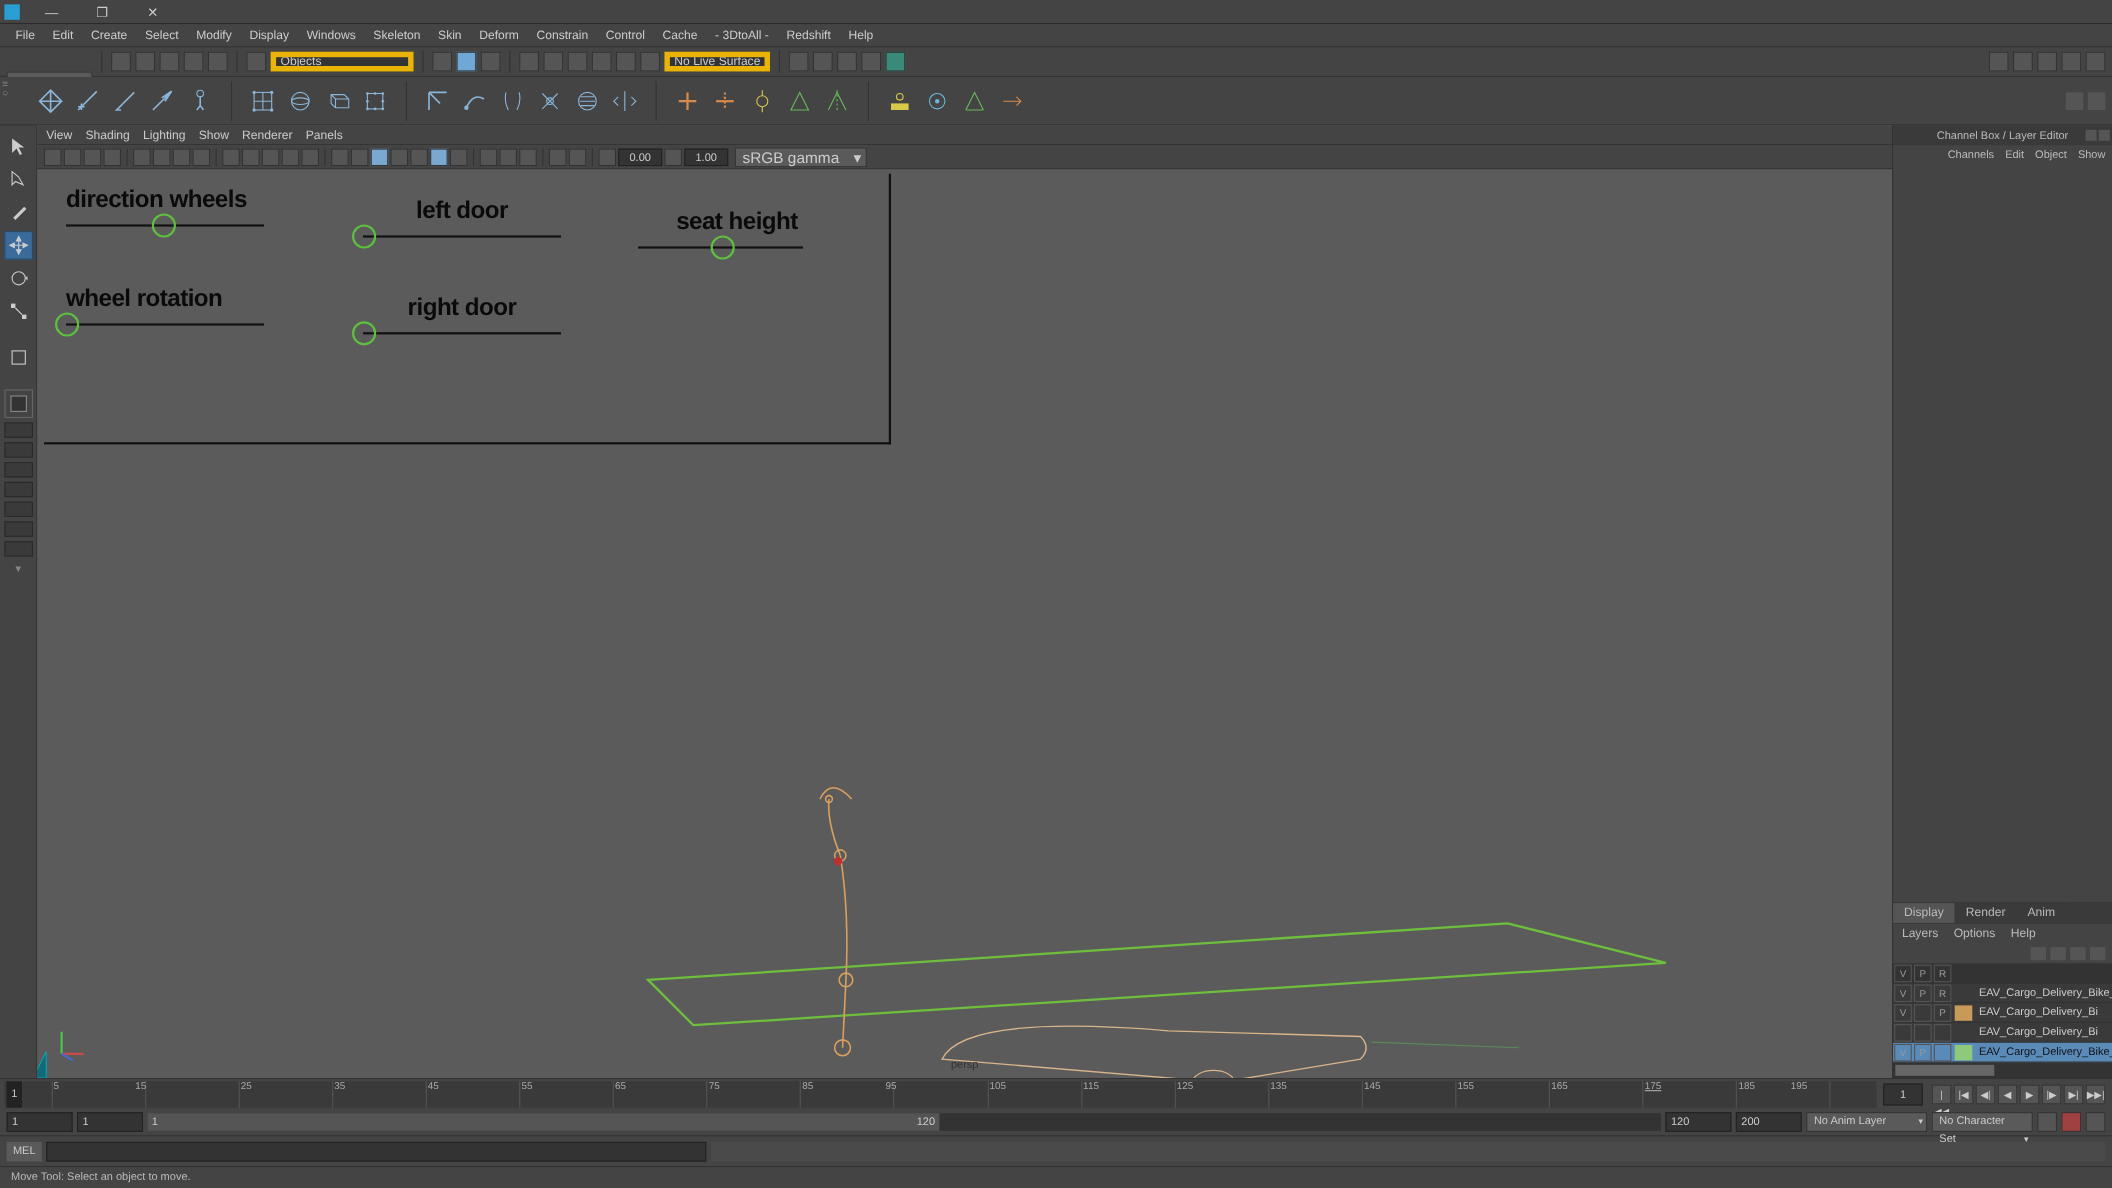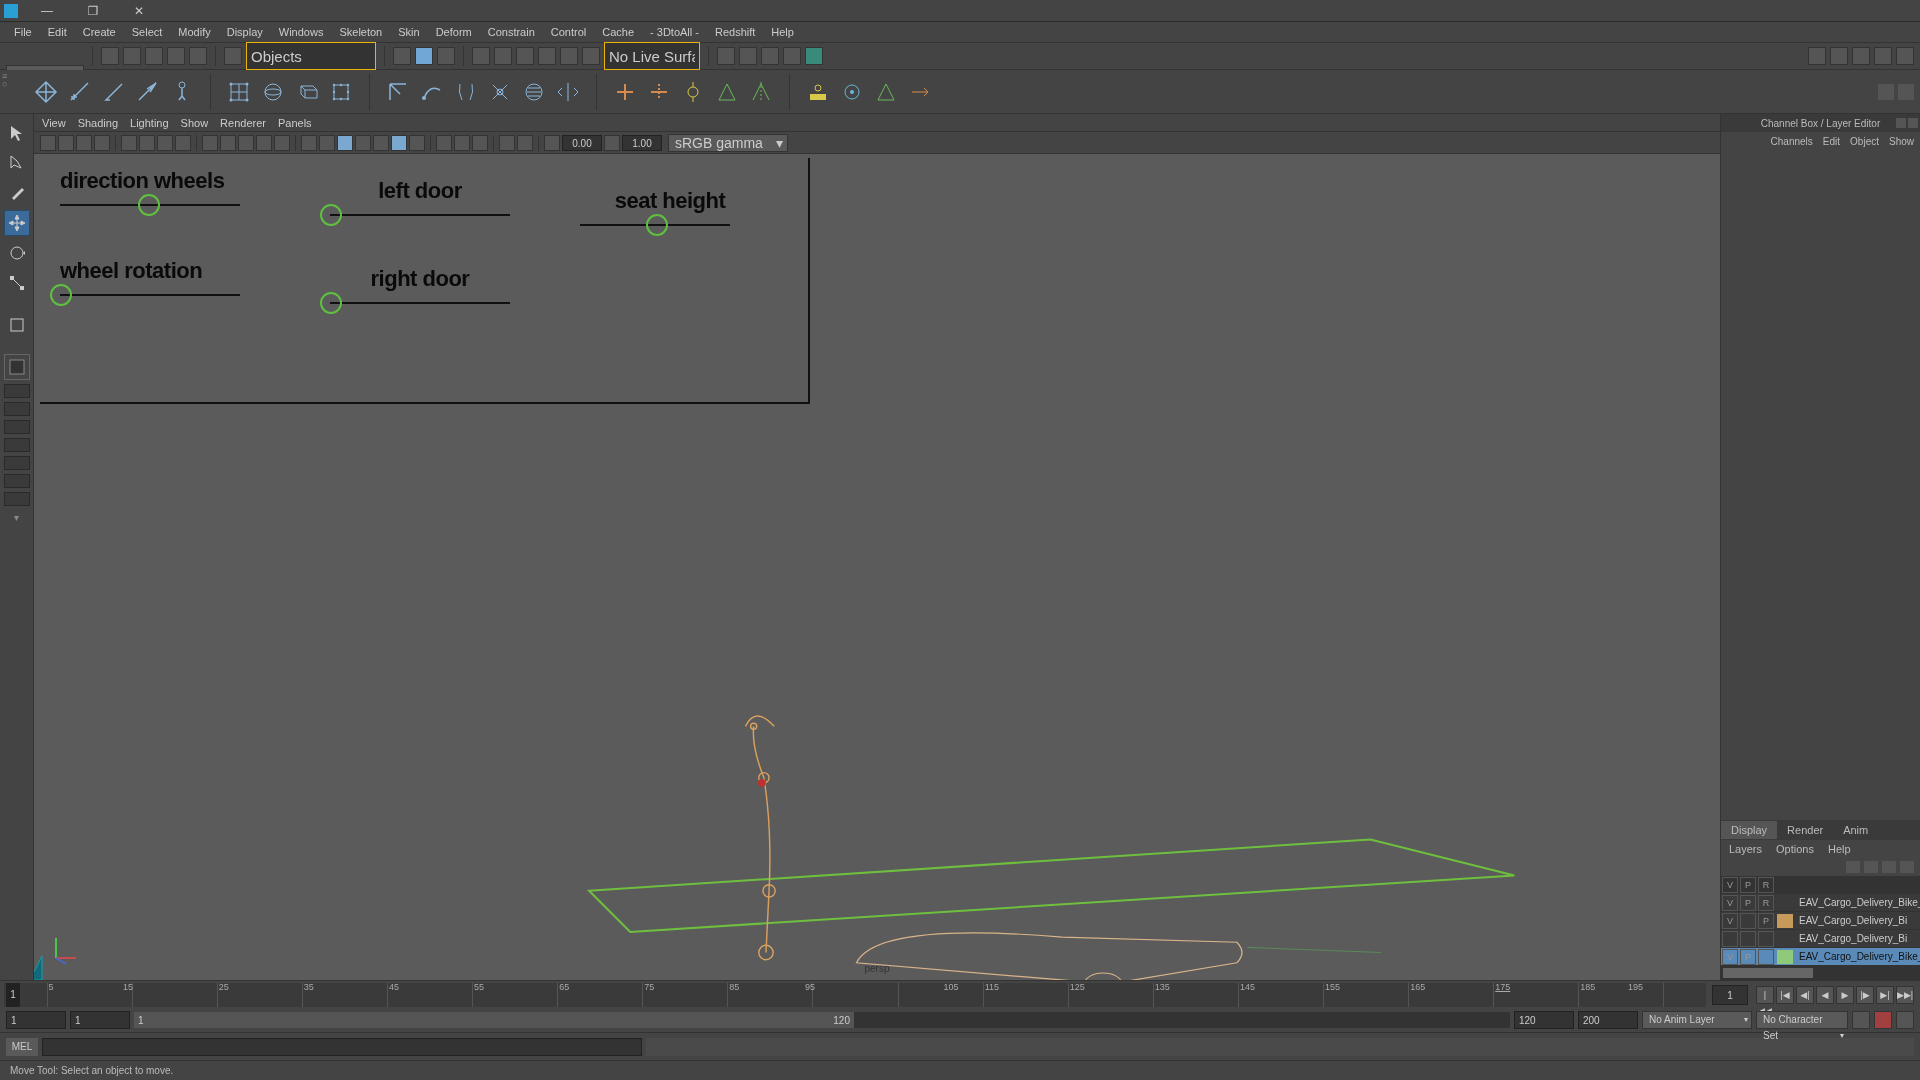--- a/index.html
+++ b/index.html
@@ -15,21 +15,21 @@
 .menubar { height:20px; background:#444; display:flex; align-items:center; padding:0 6px; gap:0; }
 .menubar .mitem { padding:2px 8px; font-size:11px; color:#ccc; }
 
 
 .shelfrow { height:28px; background:#444; display:flex; align-items:center; padding:2px 6px; gap:4px; border-top:1px solid #333; border-bottom:1px solid #333; }
 .shelfrow .dropdown { width:78px; height:20px; background:#5a5a5a; border:1px solid #333; display:flex; align-items:center; padding:0 19px; font-size:11px; position:relative;margin-top:37px; }
 .shelfrow .dropdown::after { content:"▾"; position:absolute; right:4px; font-size:9px; }
 .shelfrow .sep { width:1px; height:20px; background:#333; margin:0 4px; }
 .shelfrow .ibtn { width:18px; height:18px; background:#555; border:1px solid #333; }
 .shelfrow .ibtn.on { background:#6fa8d6; }
-.shelfrow input[type=text] { background:#333; border:1px solid #eab308; color:#ccc; height:28px; padding:0 4px; font-size:15px; }
+.shelfrow input[type=text] { background:#333; border:5px solid #eab308; color:#ccc; height:18px; padding:0 4px; font-size:11px; }
 
 
 .toolshelf { height:44px; background:#444; display:flex; align-items:center; padding:0 10px; gap:8px; border-bottom:1px solid #333; position:relative; }
 .toolshelf .grp { display:flex; gap:6px; align-items:center; }
 .toolshelf .tbtn { width:28px; height:28px; display:flex; align-items:center; justify-content:center; }
 .toolshelf .tbtn svg { width:24px; height:24px; }
 .toolshelf .vsep { width:1px; height:36px; background:#333; margin:0 6px; }
 .toolshelf .handle { position:absolute; left:2px; top:2px; width:10px; font-size:9px; color:#888; line-height:8px; }
 .toolshelf .righticons { position:absolute; right:6px; top:0; height:44px; display:flex; align-items:center; gap:4px; }
 .toolshelf .righticons .ibtn { width:16px; height:16px; background:#555; }
@@ -624,21 +624,21 @@
       <div class="ticklbl" style="left: 470.05px;">55</div>
       <div class="tick" style="left: 553.15px; background: rgb(85, 85, 85);"></div>
       <div class="ticklbl" style="left: 555.15px;">65</div>
       <div class="tick" style="left: 638.25px; background: rgb(85, 85, 85);"></div>
       <div class="ticklbl" style="left: 640.25px;">75</div>
       <div class="tick" style="left: 723.35px; background: rgb(85, 85, 85);"></div>
       <div class="ticklbl" style="left: 725.35px;">85</div>
       <div class="tick" style="left: 808.45px; background: rgb(85, 85, 85);"></div>
       <div class="ticklbl" style="left: 801px;">95</div>
       <div class="tick" style="left: 893.55px; background: rgb(85, 85, 85);"></div>
-      <div class="ticklbl" style="left: 895.55px; padding-left: 44px;">105</div>
+      <div class="ticklbl" style="left: 895.55px;">105</div>
       <div class="tick" style="left: 978.65px; background: rgb(85, 85, 85);"></div>
       <div class="ticklbl" style="left: 980.65px;">115</div>
       <div class="tick" style="left: 1063.75px; background: rgb(85, 85, 85);"></div>
       <div class="ticklbl" style="left: 1065.75px;">125</div>
       <div class="tick" style="left: 1148.85px; background: rgb(85, 85, 85);"></div>
       <div class="ticklbl" style="left: 1150.85px;">135</div>
       <div class="tick" style="left: 1233.95px; background: rgb(85, 85, 85);"></div>
       <div class="ticklbl" style="left: 1235.95px;">145</div>
       <div class="tick" style="left: 1319.05px; background: rgb(85, 85, 85);"></div>
       <div class="ticklbl" style="left: 1321.05px;">155</div>

